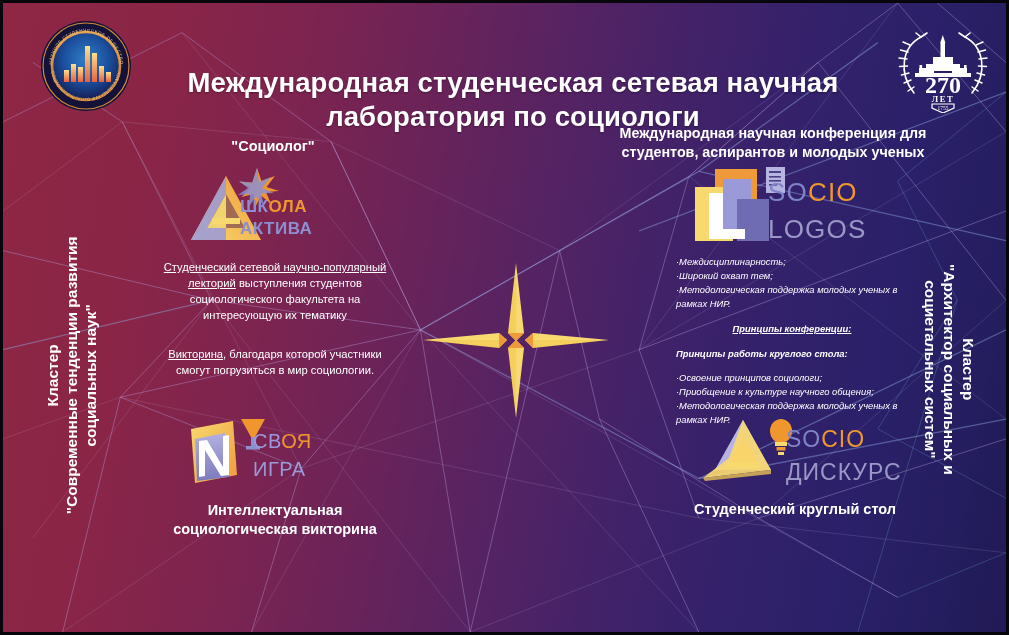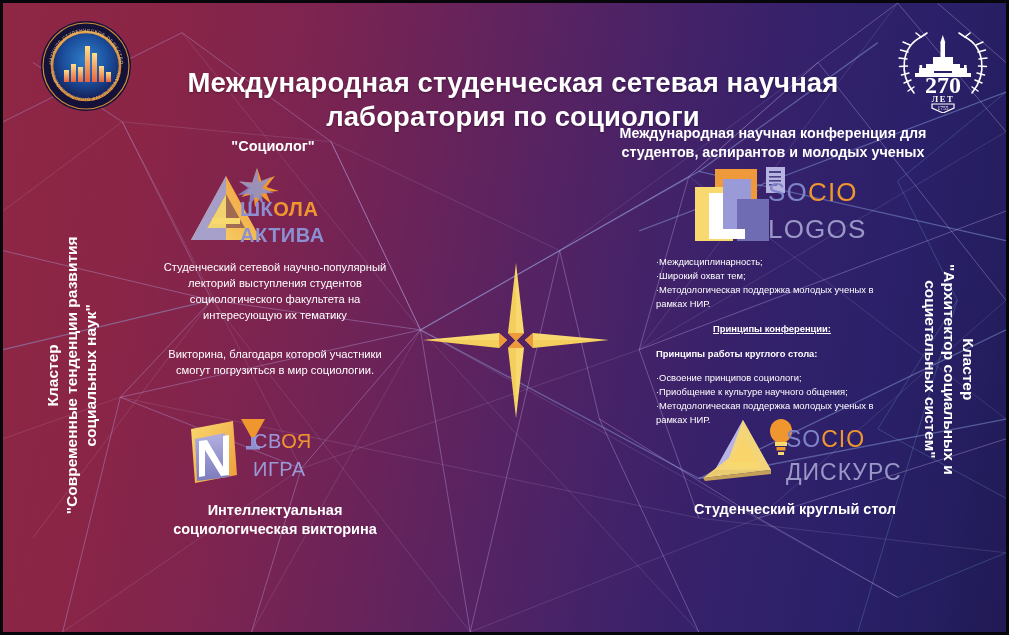--- a/index.html
+++ b/index.html
@@ -60,35 +60,35 @@
   }
 
   
   .sociolog-label{
     position:absolute;left:150px;top:135px;width:240px;text-align:center;
     color:#fff;font-weight:bold;font-size:14.5px;
   }
   .shkola-block{position:absolute;left:176px;top:163px;width:180px;height:80px;}
   .shkola-word{
     position:absolute;left:237px;top:193px;
-    font-size:20px;font-weight:bold;letter-spacing:.5px;line-height:1.32;
+    font-size:17px;font-weight:bold;letter-spacing:.5px;line-height:1.32;
   }
   .c-blue{color:#8c8fd0;}
   .c-orange{color:#f0962f;}
   .c-lav{color:#9b9ad8;}
 
   .desc1{
     position:absolute;left:152px;top:256px;width:240px;text-align:center;
     color:#ffffff;font-size:11.2px;line-height:1.44;
   }
   .desc2{
     position:absolute;left:152px;top:343px;width:240px;text-align:center;
     color:#ffffff;font-size:11.2px;line-height:1.44;
   }
-  .u{margin-top:39px;}
+  .u{text-decoration:underline;margin-top:39px;}
 
   
   .svoya-block{position:absolute;left:182px;top:412px;width:110px;height:72px;}
   .svoya-word{
     position:absolute;left:250px;top:425px;
     font-size:20px;font-weight:normal;letter-spacing:.5px;line-height:1.38;
   }
   .svoya-caption{
     position:absolute;left:142px;top:498px;width:260px;text-align:center;
     color:#fff;font-weight:bold;font-size:14.5px;line-height:1.28;
@@ -101,22 +101,22 @@
   }
   .logos-block{position:absolute;left:690px;top:164px;width:110px;height:78px;}
   .logos-word{
     position:absolute;left:765px;top:171px;
     font-size:26px;letter-spacing:1.2px;line-height:1.42;font-weight:normal;
   }
   .c-logosblue{color:#7f83c8;}
   .c-logosgray{color:#9a98c6;}
 
   .bullets{
-    position:absolute;left:653px;top:252px;width:232px;
-    color:#ffffff;font-size:9.4px;line-height:1.48;
+    position:absolute;left:673px;top:252px;width:232px;
+    color:#ffffff;font-size:9.4px;line-height:1.48;font-style:italic;
   }
   .bullets p{margin:0;}
   .bullets .gap{height:11px;}
   .bullets .hd{font-weight:bold;text-decoration:underline;text-align:center;}
   .bullets .hd2{font-weight:bold;}
 
   
   .discurs-block{position:absolute;left:700px;top:415px;width:96px;height:66px;}
   .discurs-word{
     position:absolute;left:783px;top:420px;

